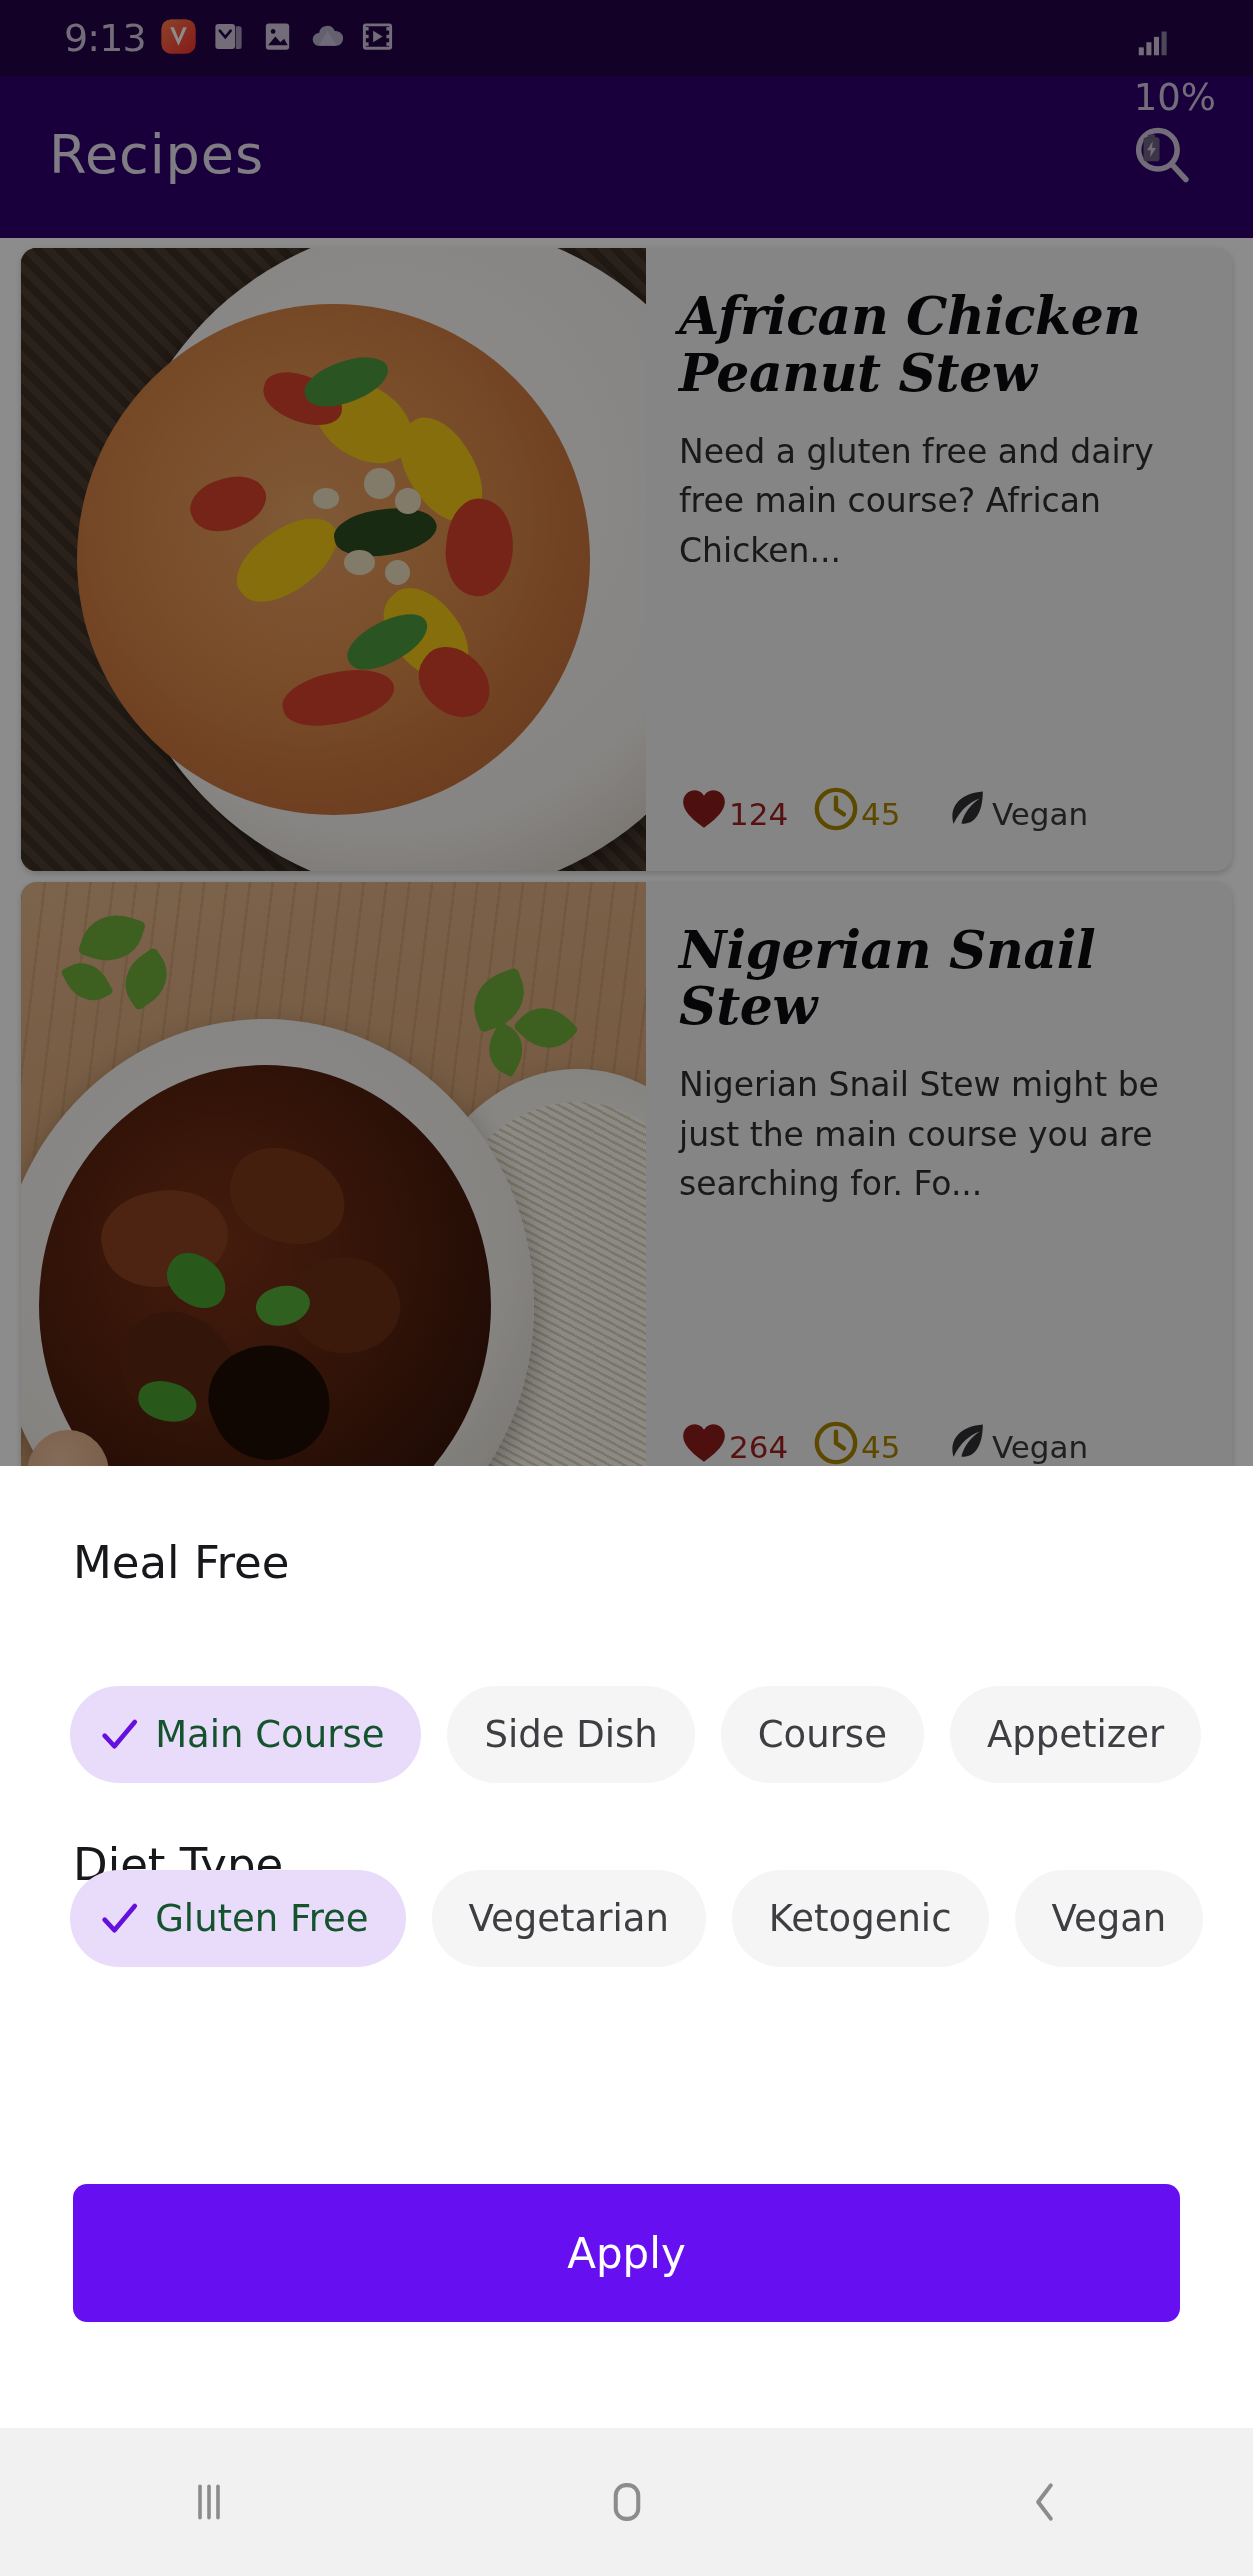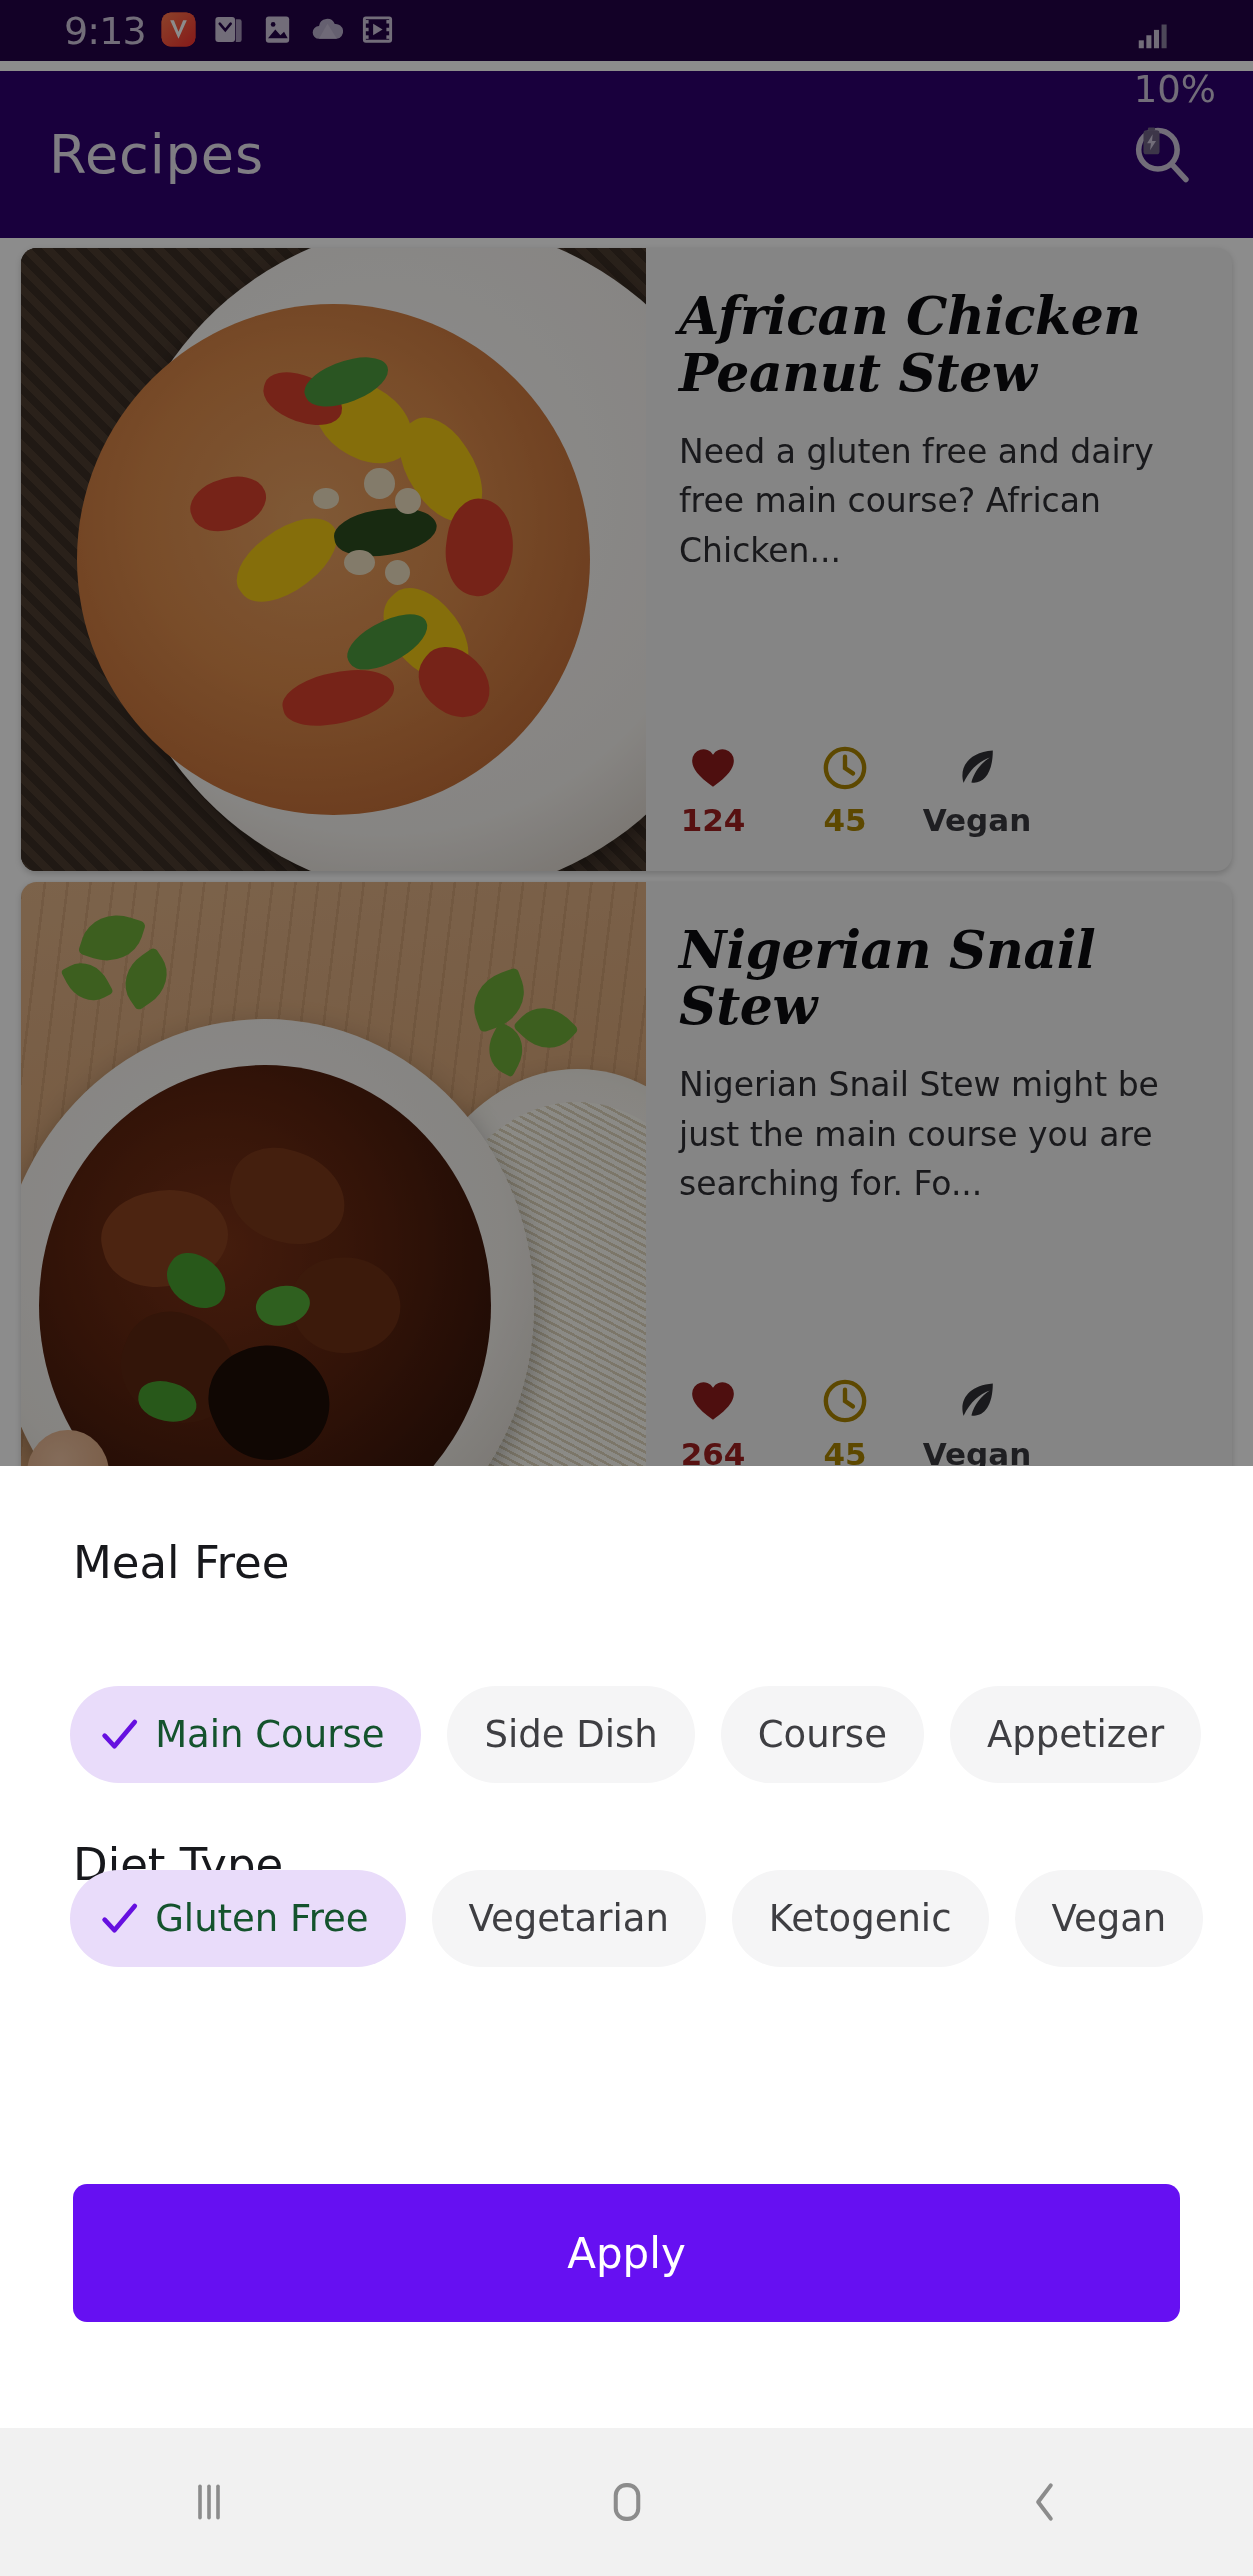--- a/index.html
+++ b/index.html
@@ -24,21 +24,21 @@
     height: 2576px;
     background: #ffffff;
     overflow: hidden;
   }
 
   
   #status-bar {
     position: absolute;
     left: 0; top: 0;
     width: 1253px;
-    height: 61px;
+    height: 76px;
     background: #240347;
     display: flex;
     align-items: center;
     z-index: 5;
   }
   #status-left {
     display: flex;
     align-items: center;
     gap: 14px;
     margin-left: 64px;
@@ -144,24 +144,23 @@
   .card-meta {
     position: absolute;
     left: 33px;
     bottom: 35px;
     display: flex;
     align-items: flex-start;
     gap: 64px;
   }
   .meta-item {
     display: flex;
-    flex-direction: column;
+    flex-direction: row;
     align-items: center;
     width: 68px;
-    font-weight: bold;
   }
   .meta-icon { height: 54px; display: flex; align-items: center; justify-content: center; }
   .meta-label {
     margin-top: 10.4px;
     font-size: 31px;
     line-height: 1;
     font-family: "DejaVu Sans", sans-serif;
     white-space: nowrap;
   }
   .meta-likes .meta-label { color: #9e2020; }

